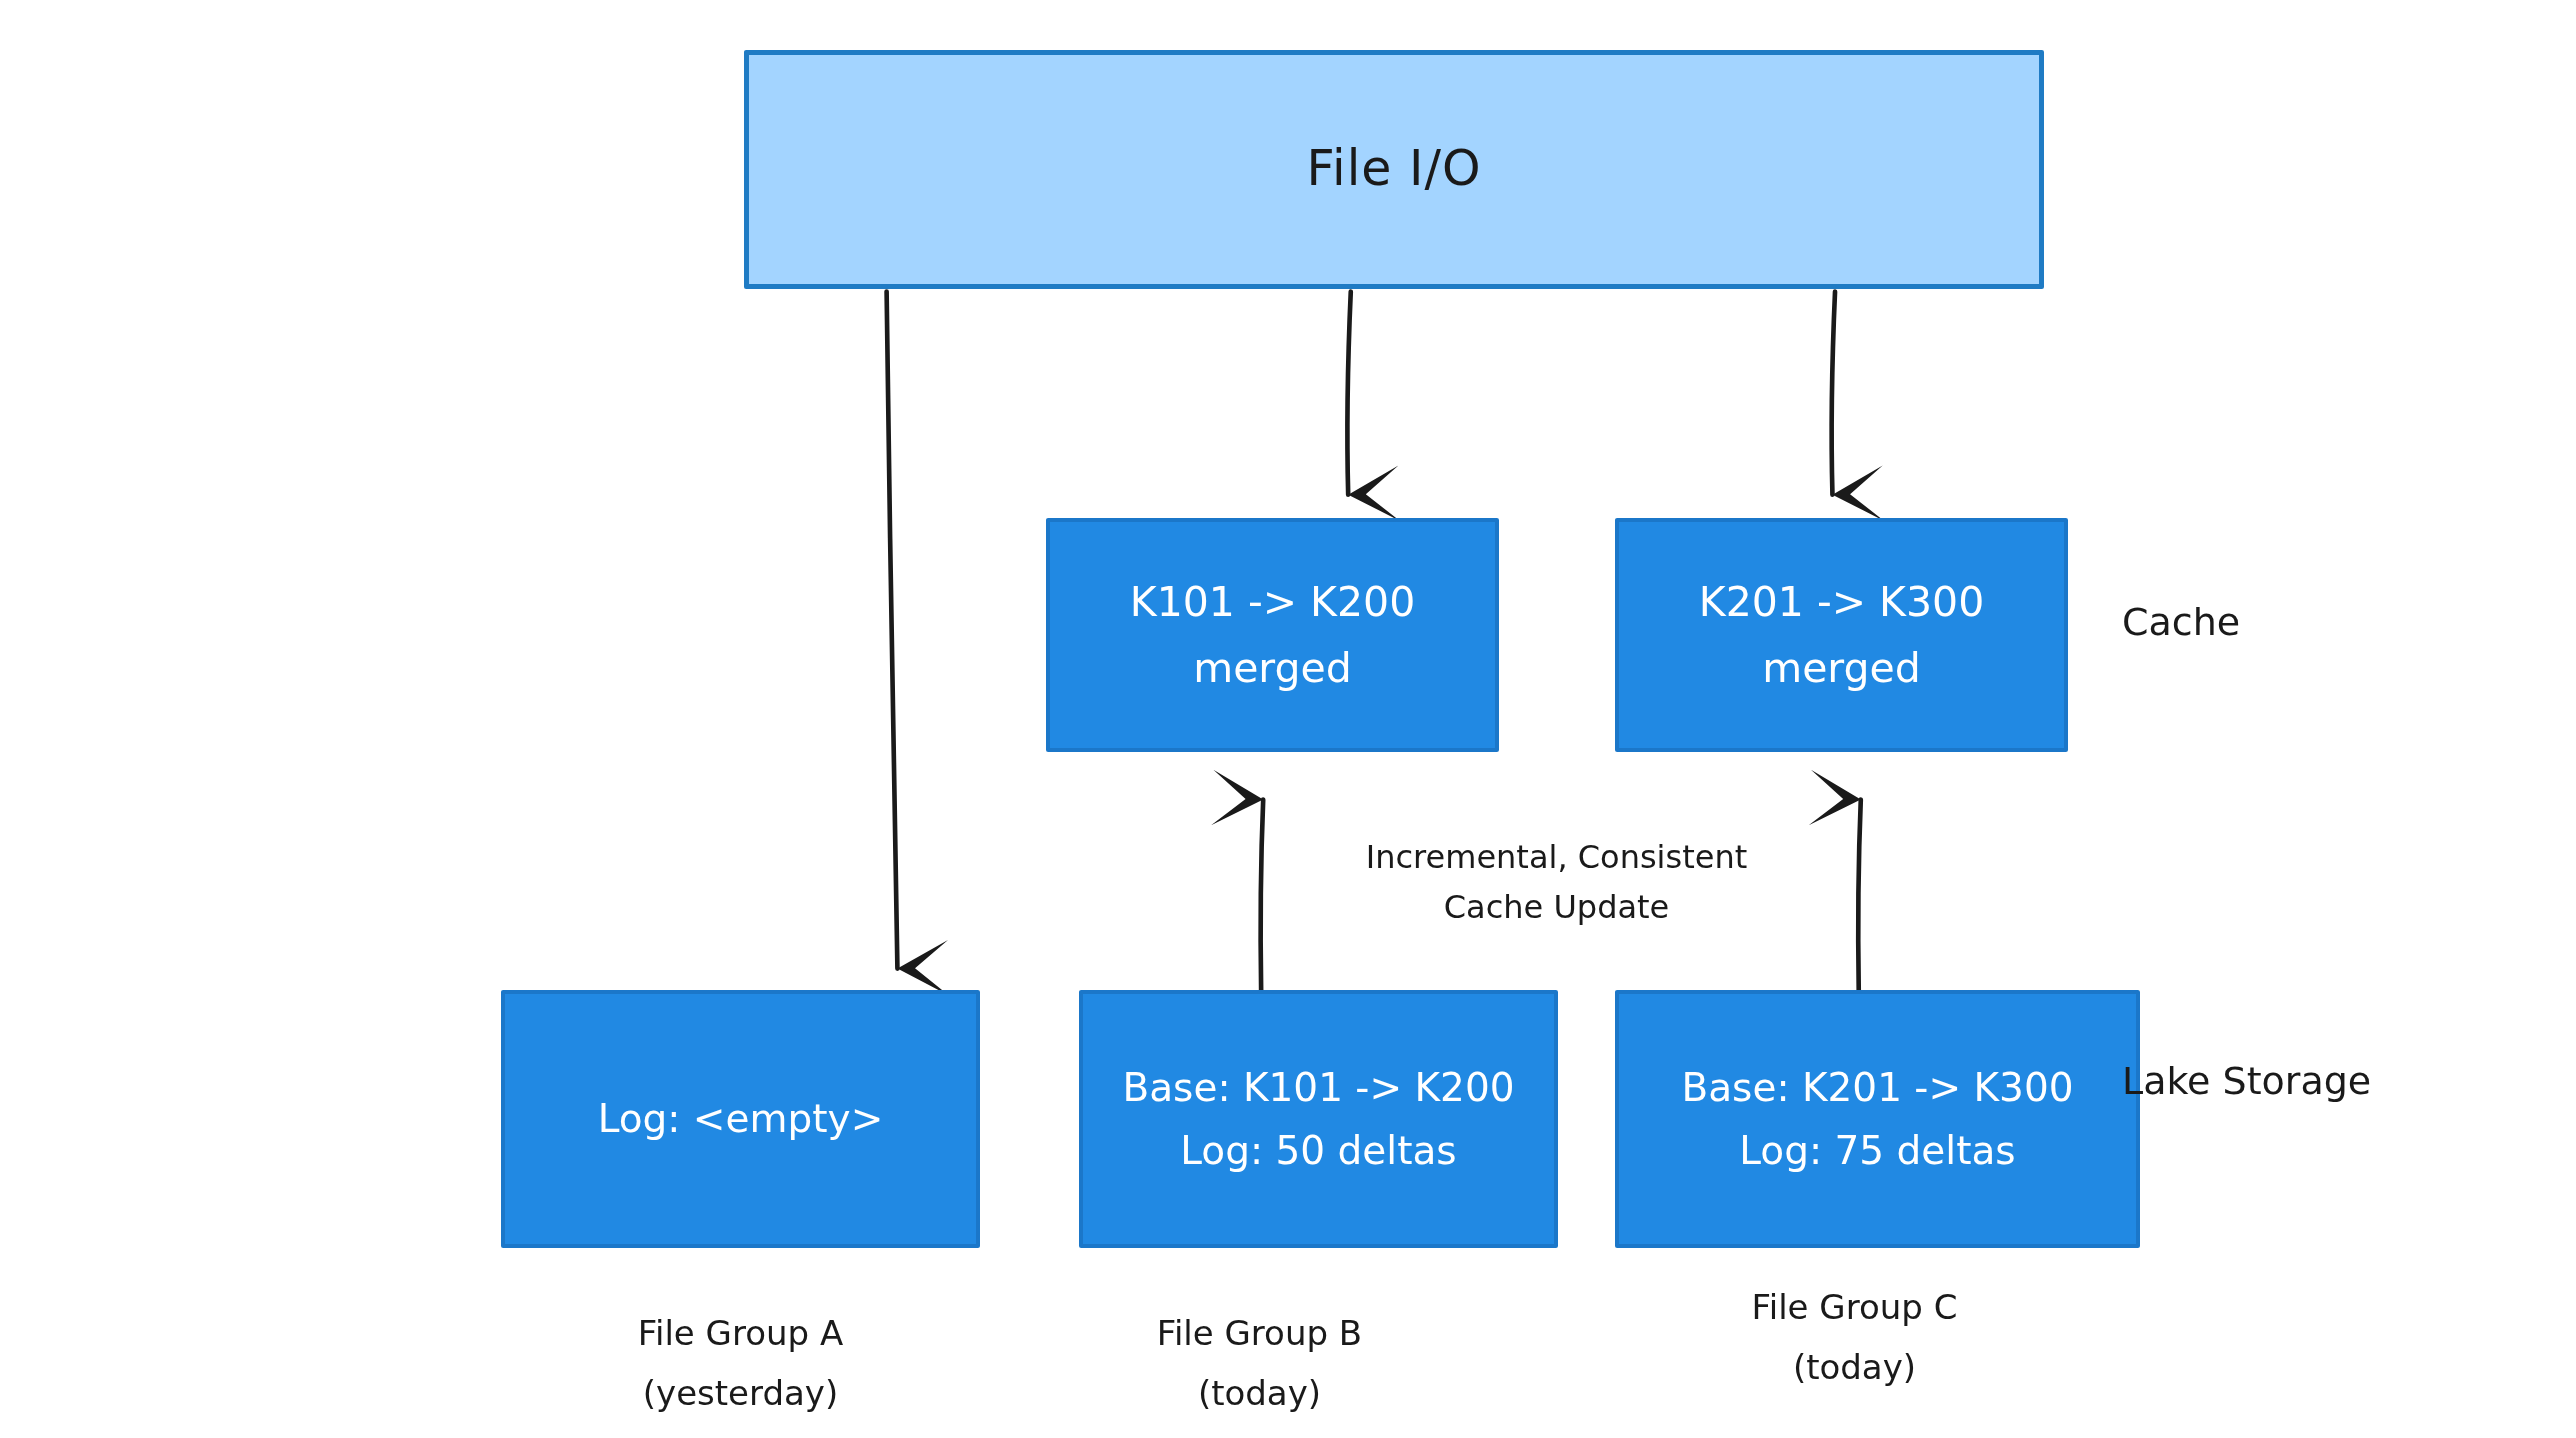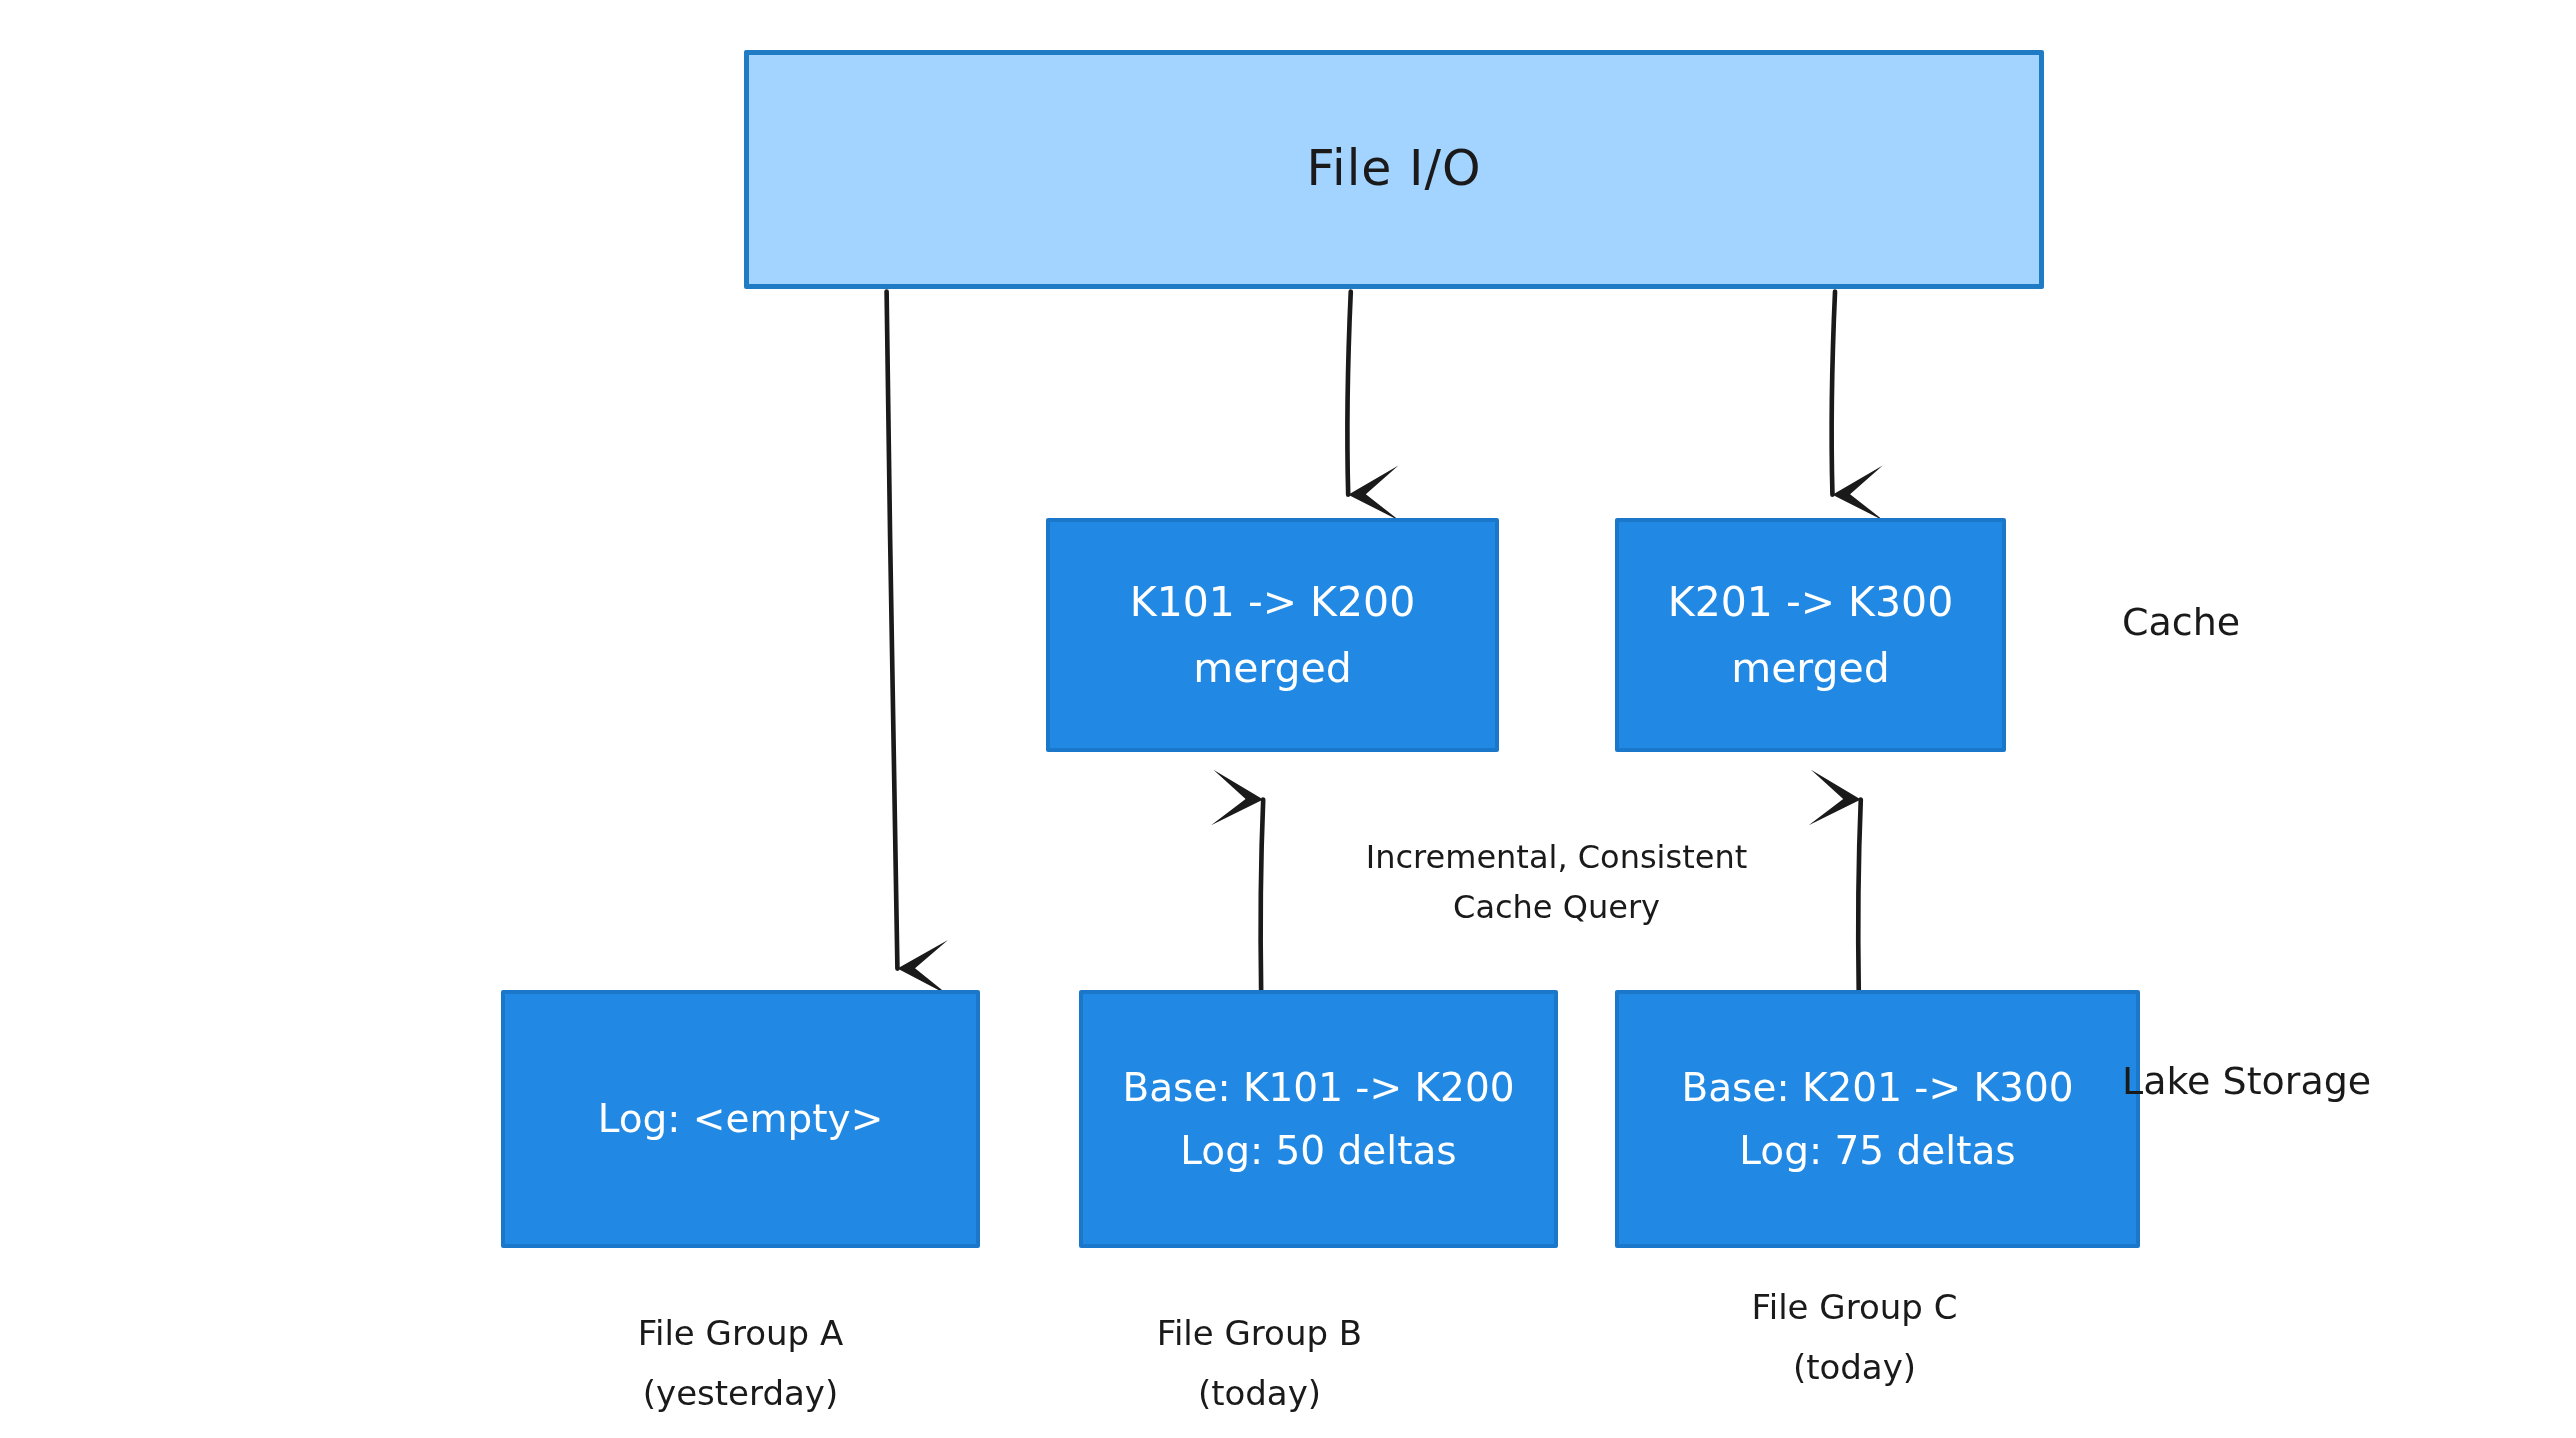--- a/index.html
+++ b/index.html
@@ -114,42 +114,42 @@
 
   <div class="node node-query" style="left:744px; top:50px; width:1300px; height:239px;">
     <span class="node-line">File I/O</span>
   </div>
 
   <div class="node node-cache" style="left:1046px; top:518px; width:453px; height:234px;">
     <span class="node-line">K101 -&gt; K200</span>
     <span class="node-line">merged</span>
   </div>
 
-  <div class="node node-cache" style="left:1615px; top:518px; width:391px; height:234px;">
+  <div class="node node-cache" style="left:1615px; top:518px; width:453px; height:234px;">
     <span class="node-line">K201 -&gt; K300</span>
     <span class="node-line">merged</span>
   </div>
 
   <div class="node node-store" style="left:501px; top:990px; width:479px; height:258px;">
     <span class="node-line">Log: &lt;empty&gt;</span>
   </div>
 
   <div class="node node-store" style="left:1064px; top:990px; width:479px; height:258px;margin-left:15px;">
     <span class="node-line">Base: K101 -&gt; K200</span>
     <span class="node-line">Log: 50 deltas</span>
   </div>
 
   <div class="node node-store" style="left:1615px; top:990px; width:525px; height:258px;">
     <span class="node-line">Base: K201 -&gt; K300</span>
     <span class="node-line">Log: 75 deltas</span>
   </div>
 
   <div class="edge-label" style="left:1309px; top:835px; width:495px;">
     <span class="node-line">Incremental, Consistent</span>
-    <span class="node-line">Cache Query</span>
+    <span class="node-line">Cache Update</span>
   </div>
 
   <div class="side-label" style="left:2122px; top:600px;">
     <span>Cache</span>
   </div>
 
   <div class="side-label" style="left:2122px; top:1059px;">
     <span>Lake Storage</span>
   </div>
 

